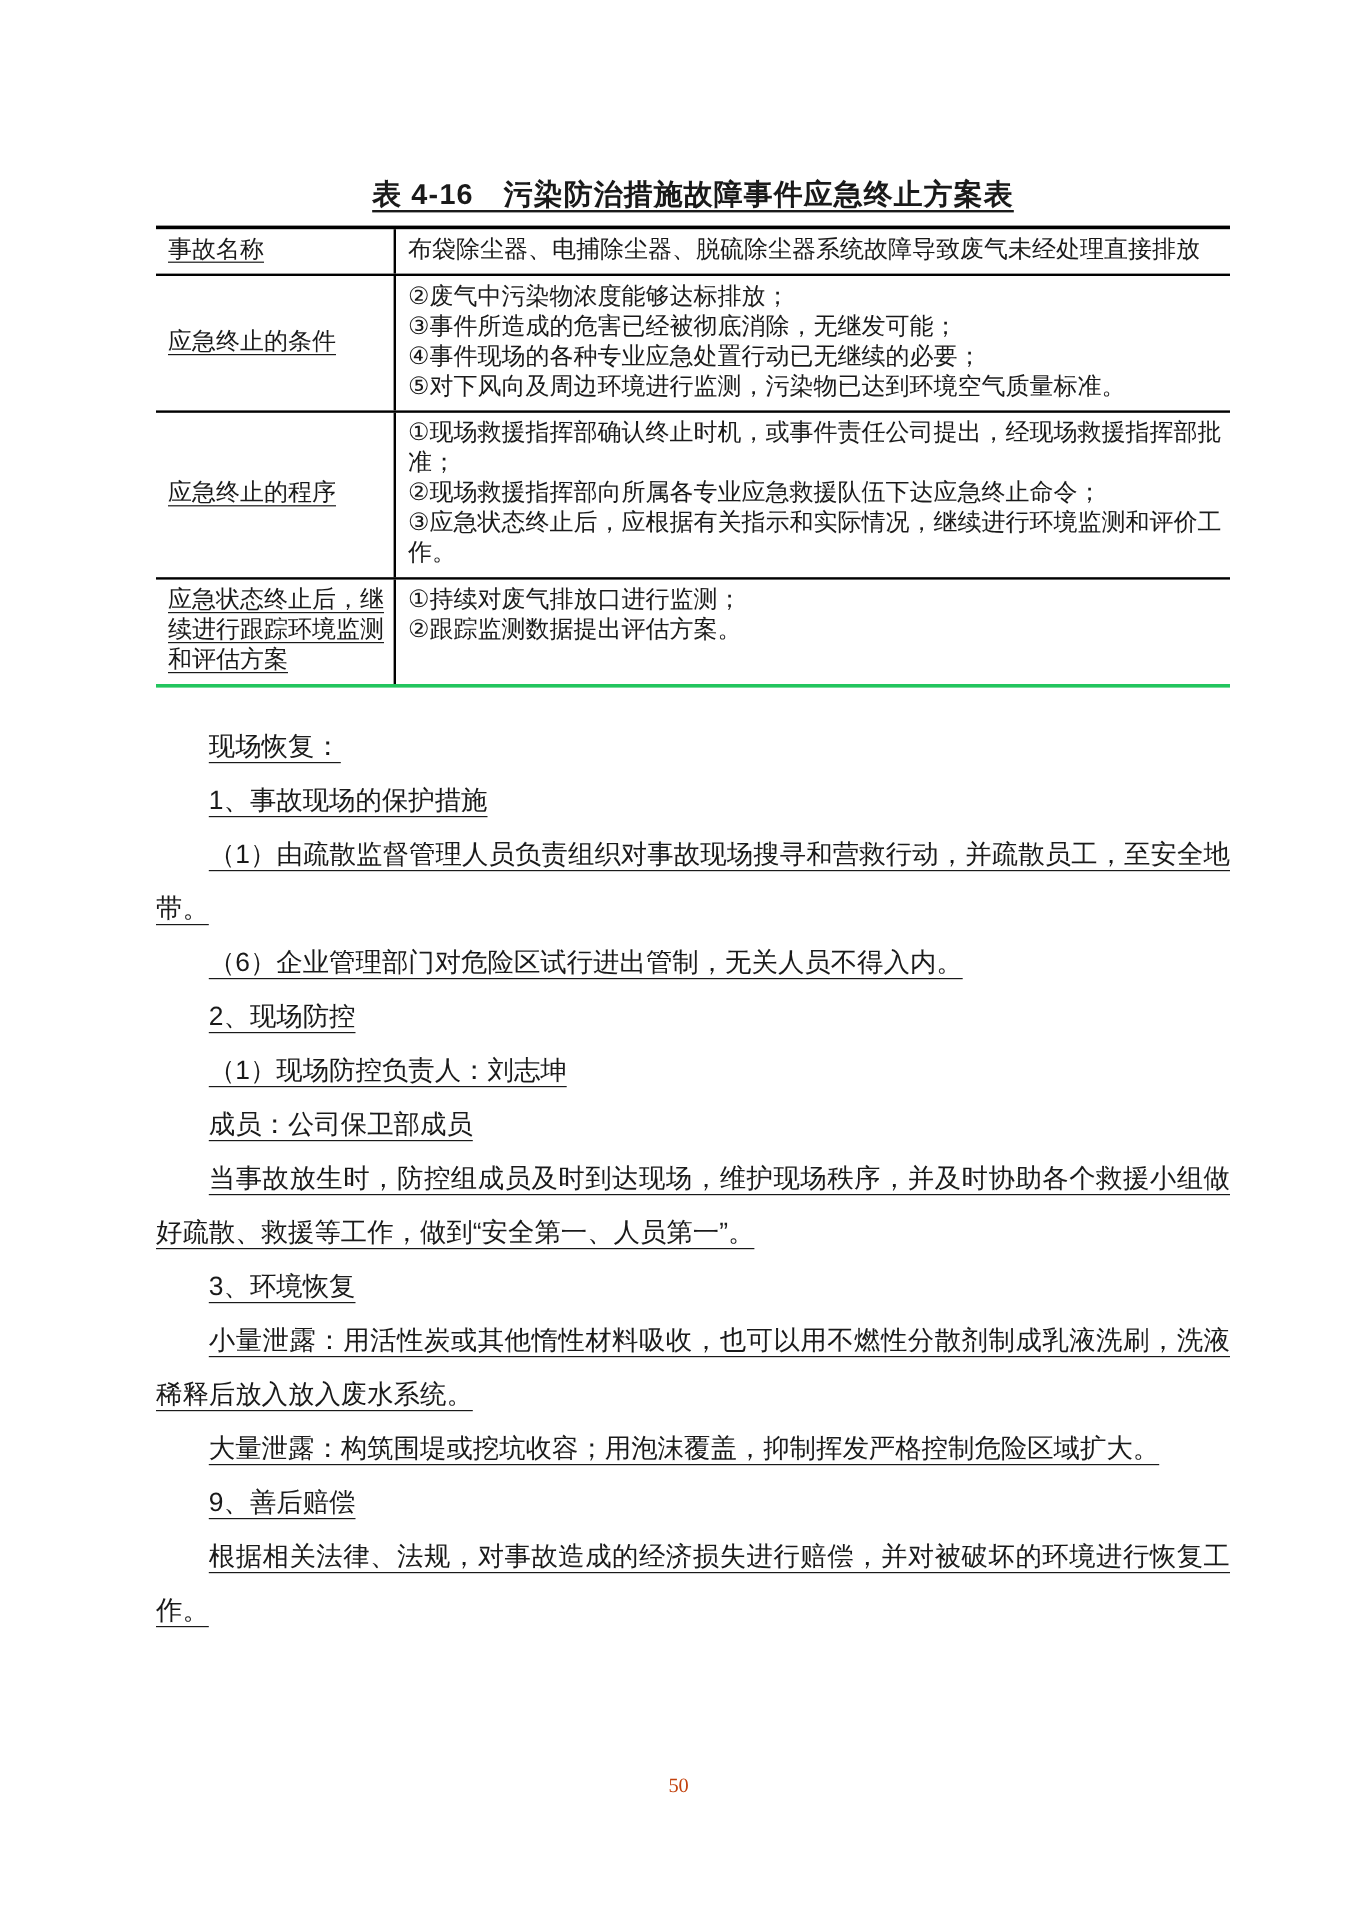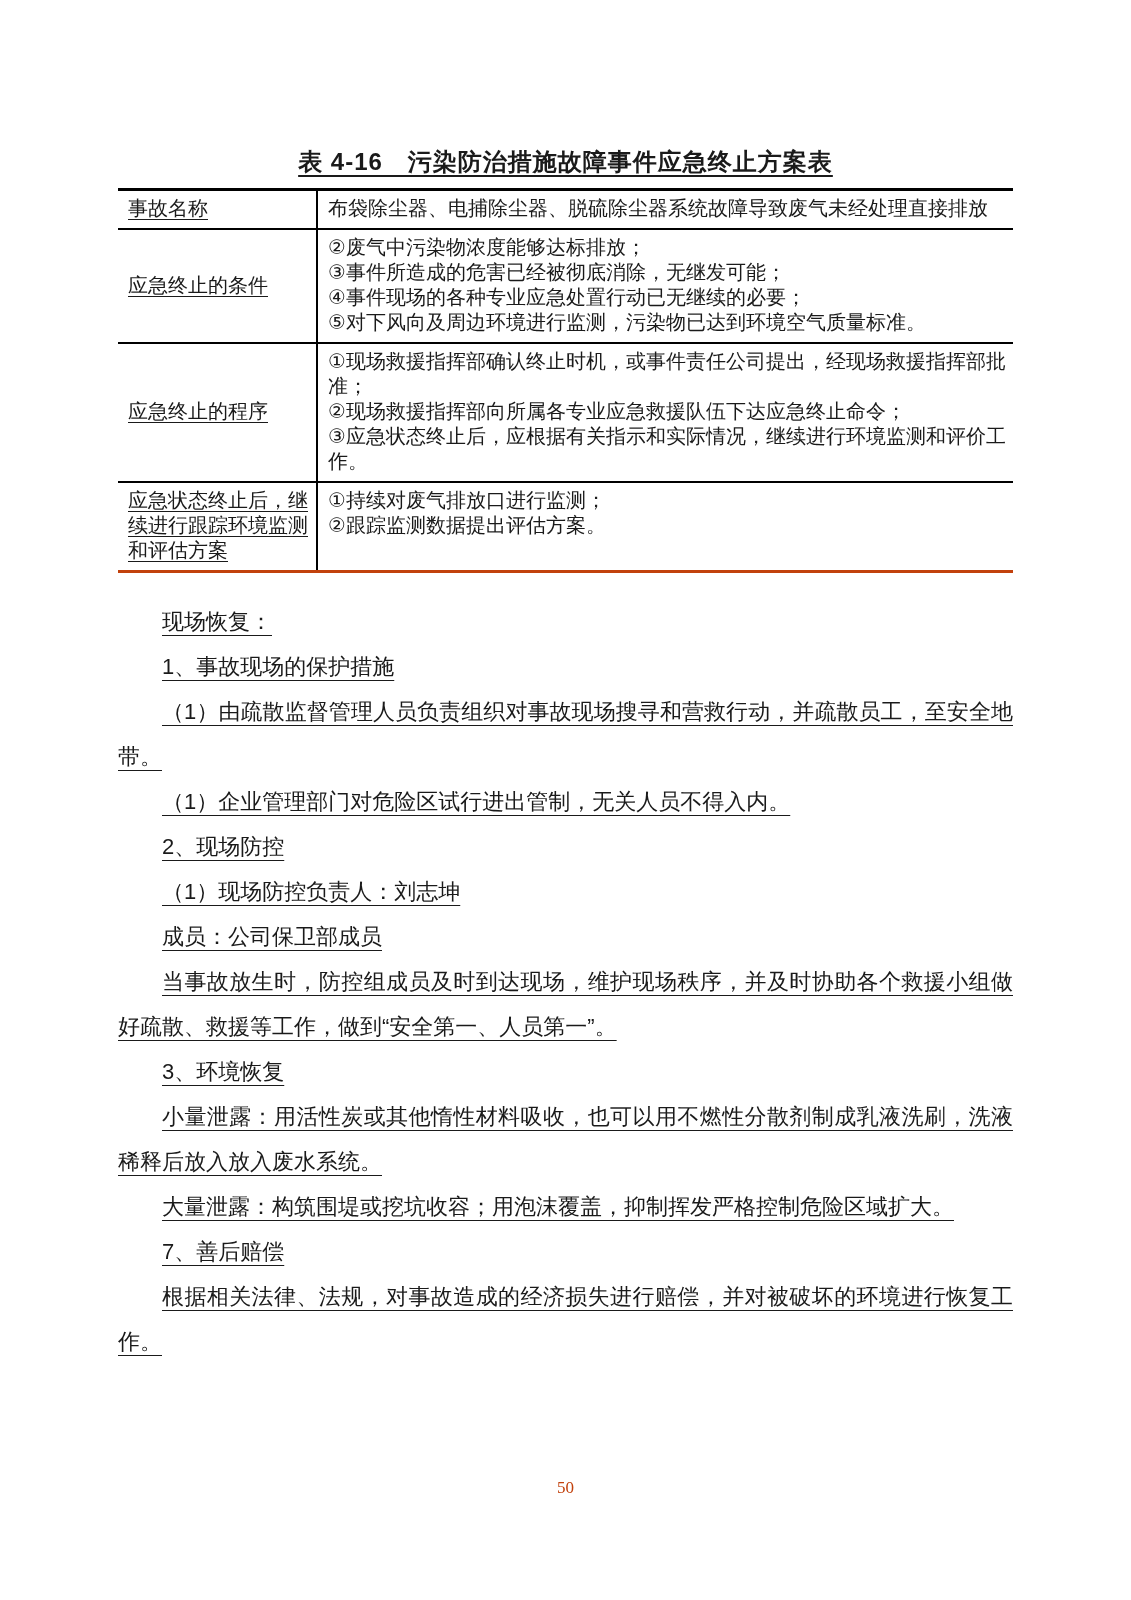--- a/index.html
+++ b/index.html
@@ -7,38 +7,38 @@
     position: relative;
     width: 1131px;
     height: 1600px;
     background: #ffffff;
     overflow: hidden;
     font-family: "Liberation Sans", "DejaVu Sans", sans-serif;
     color: #1a1a1a;
   }
   .doc {
     position: absolute;
-    left: 118px;
+    left: 130px;
     top: 146px;
     width: 895px;
   }
   .table-title {
     font-size: 24px;
     font-weight: bold;
     text-align: center;
     text-decoration: underline;
     text-decoration-thickness: 2px;
     text-underline-offset: 5px;
     letter-spacing: 1px;
     margin: 0 0 10px 0;
     white-space: pre;
   }
   .etable {
     border-top: 3px solid #000;
-    border-bottom: 3px solid #c2410c;
+    border-bottom: 3px solid #22c55e;
     font-size: 20px;
     line-height: 25px;
   }
   .trow { display: flex; border-bottom: 2px solid #000; }
   .trow:last-child { border-bottom: none; justify-content: space-between; }
   .tlabel {
     flex: 0 0 200px;
     width: 200px;
     box-sizing: border-box;
     border-right: 2px solid #000;
@@ -134,28 +134,28 @@
           <div class="tline">②跟踪监测数据提出评估方案。</div>
         </div>
       </div>
 
     </div>
 
     <div class="body-text">
       <p class="body-par">现场恢复：</p>
       <p class="body-par">1、事故现场的保护措施</p>
       <p class="body-par">（1）由疏散监督管理人员负责组织对事故现场搜寻和营救行动，并疏散员工，至安全地带。</p>
-      <p class="body-par">（1）企业管理部门对危险区试行进出管制，无关人员不得入内。</p>
+      <p class="body-par">（6）企业管理部门对危险区试行进出管制，无关人员不得入内。</p>
       <p class="body-par">2、现场防控</p>
       <p class="body-par">（1）现场防控负责人：刘志坤</p>
       <p class="body-par">成员：公司保卫部成员</p>
       <p class="body-par">当事故放生时，防控组成员及时到达现场，维护现场秩序，并及时协助各个救援小组做好疏散、救援等工作，做到“安全第一、人员第一”。</p>
       <p class="body-par">3、环境恢复</p>
       <p class="body-par">小量泄露：用活性炭或其他惰性材料吸收，也可以用不燃性分散剂制成乳液洗刷，洗液稀释后放入放入废水系统。</p>
       <p class="body-par">大量泄露：构筑围堤或挖坑收容；用泡沫覆盖，抑制挥发严格控制危险区域扩大。</p>
-      <p class="body-par">7、善后赔偿</p>
+      <p class="body-par">9、善后赔偿</p>
       <p class="body-par">根据相关法律、法规，对事故造成的经济损失进行赔偿，并对被破坏的环境进行恢复工作。</p>
     </div>
 
   </div>
 
   <div class="page-number">50</div>
 </div>
 
 </body></html>

